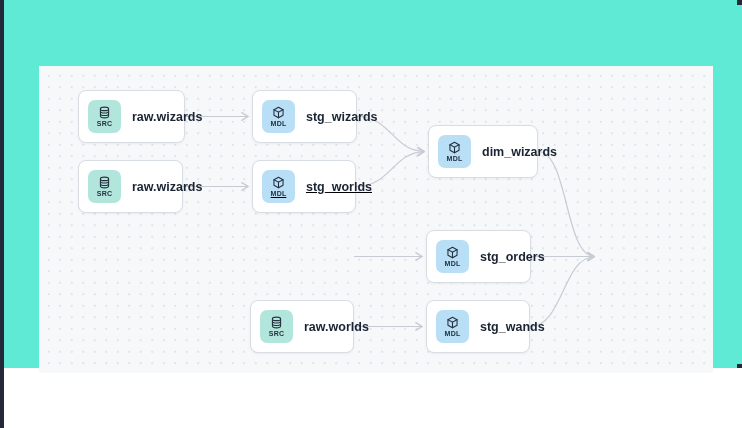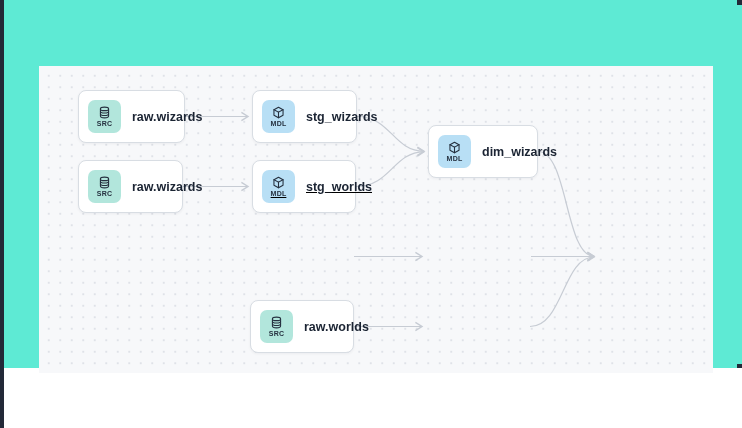--- a/index.html
+++ b/index.html
@@ -135,30 +135,52 @@
             <path d="M7,1.3 L11.9,3.95 V10.05 L7,12.7 L2.1,10.05 V3.95 Z"></path>
             <path d="M2.1,3.95 L7,6.6 L11.9,3.95"></path>
             <path d="M7,6.6 V12.7"></path>
           </svg>
         <span class="badge-label">MDL</span>
       </span>
       <span class="node-label">dim_wizards</span>
     </div>
 
 
+    <div class="node n6">
+      <span class="badge mdl">
+        <svg width="13" height="13" viewBox="0 0 14 14">
+            <path d="M7,1.3 L11.9,3.95 V10.05 L7,12.7 L2.1,10.05 V3.95 Z"></path>
+            <path d="M2.1,3.95 L7,6.6 L11.9,3.95"></path>
+            <path d="M7,6.6 V12.7"></path>
+          </svg>
+        <span class="badge-label">MDL</span>
+      </span>
+      <span class="node-label">stg_orders</span>
+    </div>
 
     <div class="node n7">
       <span class="badge src">
         <svg width="13" height="13" viewBox="0 0 14 14">
             <ellipse cx="7" cy="3.1" rx="4.4" ry="1.9"></ellipse>
             <path d="M2.6,3.1 v7.8 c0,1.05 1.97,1.9 4.4,1.9 s4.4,-0.85 4.4,-1.9 V3.1"></path>
             <path d="M2.6,5.7 c0,1.05 1.97,1.9 4.4,1.9 s4.4,-0.85 4.4,-1.9"></path>
             <path d="M2.6,8.3 c0,1.05 1.97,1.9 4.4,1.9 s4.4,-0.85 4.4,-1.9"></path>
           </svg>
         <span class="badge-label">SRC</span>
       </span>
       <span class="node-label">raw.worlds</span>
     </div>
 
+    <div class="node n8">
+      <span class="badge mdl">
+        <svg width="13" height="13" viewBox="0 0 14 14">
+            <path d="M7,1.3 L11.9,3.95 V10.05 L7,12.7 L2.1,10.05 V3.95 Z"></path>
+            <path d="M2.1,3.95 L7,6.6 L11.9,3.95"></path>
+            <path d="M7,6.6 V12.7"></path>
+          </svg>
+        <span class="badge-label">MDL</span>
+      </span>
+      <span class="node-label">stg_wands</span>
+    </div>
 
 
   </div>
 </div>
 
 </body></html>

